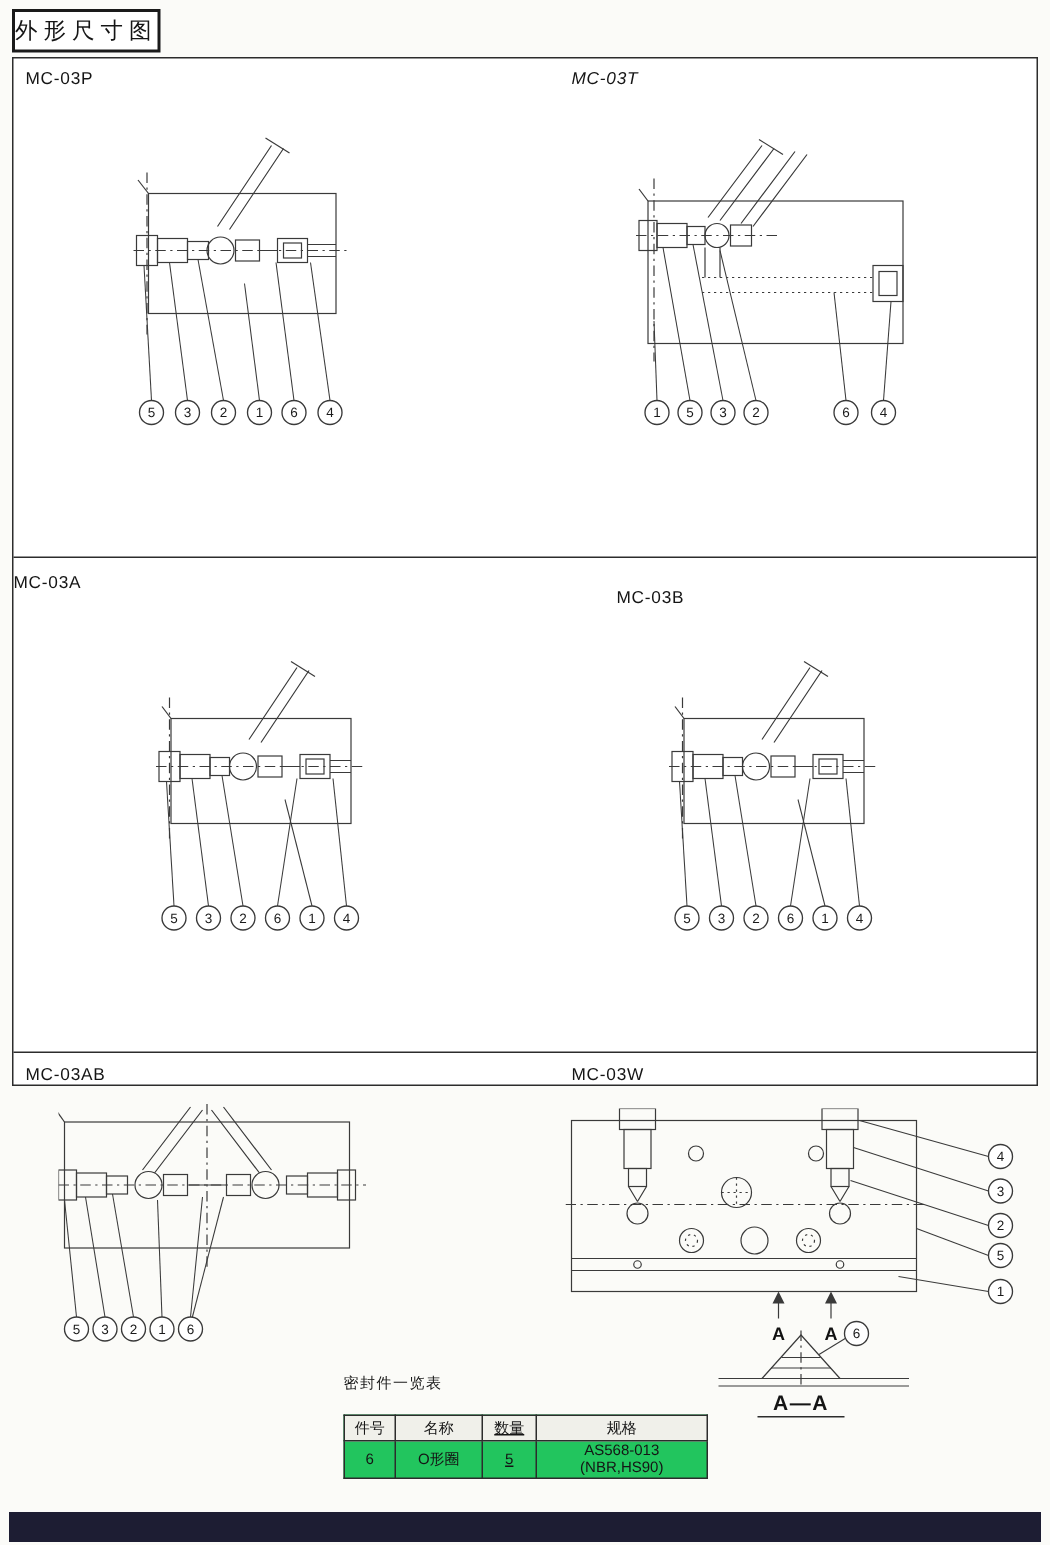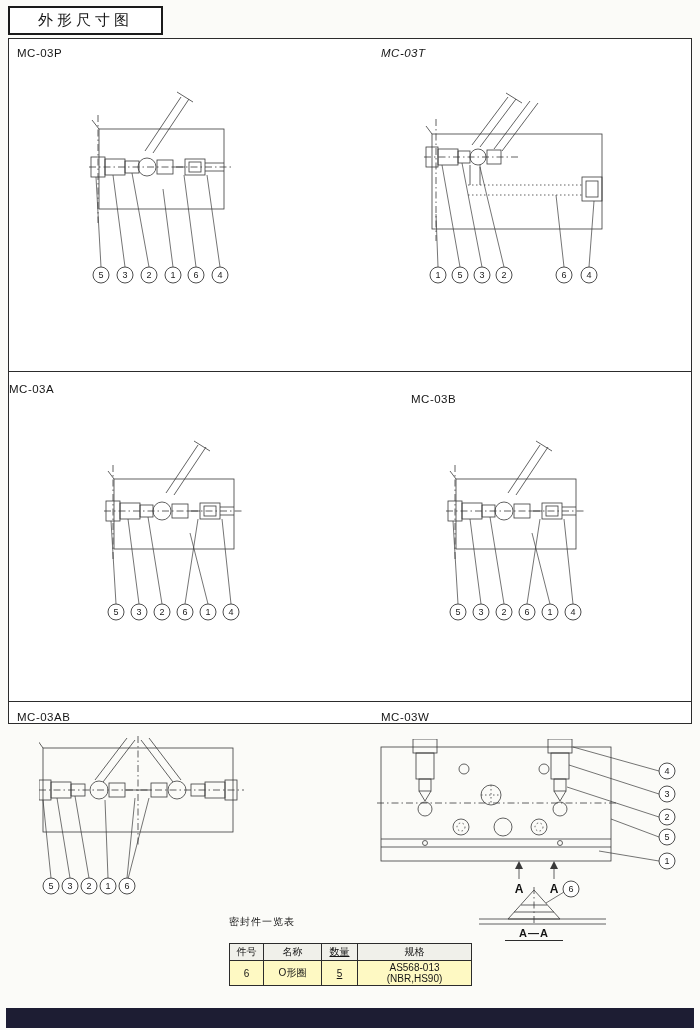--- a/index.html
+++ b/index.html
@@ -7,21 +7,21 @@
   body {
     font-family:"Liberation Sans", sans-serif;
     background:#fbfbf8;
     color:#151515;
     position:relative;
     overflow:hidden;
   }
   .title-box {
     position:absolute; left:8px; top:6px;
     border:2px solid #1a1a1a;
-    padding:3px 28px;
+    padding:3px 0;
     font-size:15px; letter-spacing:4px;
     background:#fff;
   }
   .frame {
     position:absolute; left:8px; top:38px;
     width:684px; height:686px;
     border:1px solid #2c2c2c;
     background:#fff;
   }
   .divider { position:absolute; left:0; width:100%; height:1px; background:#2c2c2c; }
@@ -30,33 +30,33 @@
   .draw { stroke:#3a3a3a; stroke-width:0.8; fill:none; }
   .leader { stroke:#3a3a3a; stroke-width:0.7; fill:none; }
   .dash { stroke-dasharray:7 3 1.5 3; }
   .dot  { stroke-dasharray:1.5 2.5; }
   .fillk { fill:#3a3a3a; stroke:none; }
   .balloon circle { fill:#fff; stroke:#3a3a3a; stroke-width:0.9; }
   .balloon text { font-size:9px; fill:#1a1a1a; text-anchor:middle; font-family:"Liberation Sans",sans-serif; }
   .amark { font-size:12px; font-weight:bold; fill:#111; text-anchor:middle; font-family:"Liberation Sans",sans-serif; }
   .table-wrap { position:absolute; left:220px; top:876px; }
   .table-title { font-size:10px; margin-bottom:14px; letter-spacing:1px; }
-  .seal-table { border-collapse:collapse; background:#fef9c3; }
+  .seal-table { border-collapse:collapse; background:#22c55e; }
   .seal-table th, .seal-table td {
     border:1px solid #2c2c2c; font-size:10px; font-weight:normal;
     text-align:center; padding:1px 4px; height:16px;
   }
   .seal-table th { background:#f0f0ea; }
   .seal-table th:nth-child(1), .seal-table td:nth-child(1) { width:34px; }
   .seal-table th:nth-child(2), .seal-table td:nth-child(2) { width:58px; }
   .seal-table th:nth-child(3), .seal-table td:nth-child(3) { width:36px;text-decoration:underline; }
   .seal-table th:nth-child(4), .seal-table td:nth-child(4) { width:114px; }
   .section-label {
     position:absolute; left:496px; top:888px; width:58px;
-    text-align:center; font-size:11px; font-weight:bold; letter-spacing:1px;
+    text-align:center; font-size:14px; font-weight:bold; letter-spacing:1px;
     border-bottom:1px solid #2c2c2c; padding-bottom:1px;
   }
   .footer-bar {
     position:absolute; left:6px; top:1008px;
     width:688px; height:20px;
     background:#1d1d33;
   }
 </style>
 </head>
 <body>

